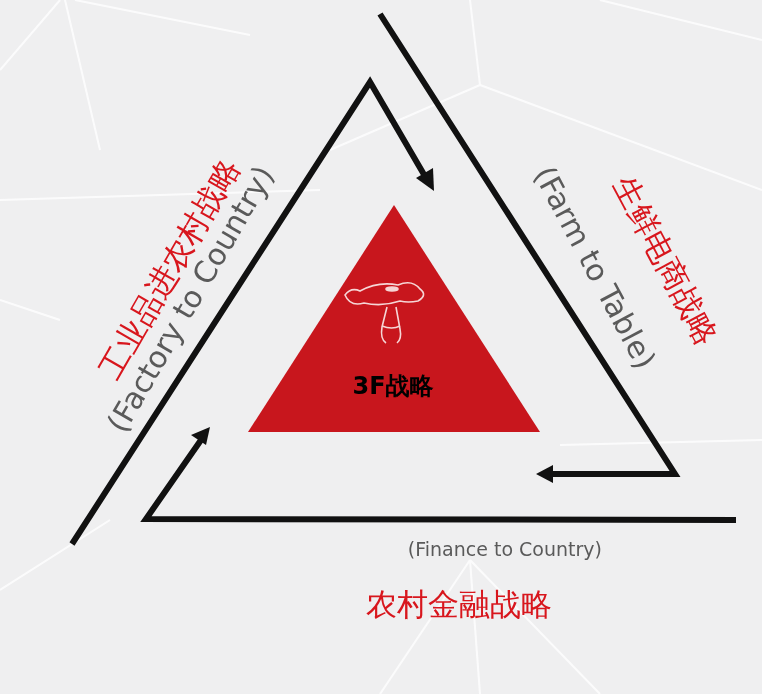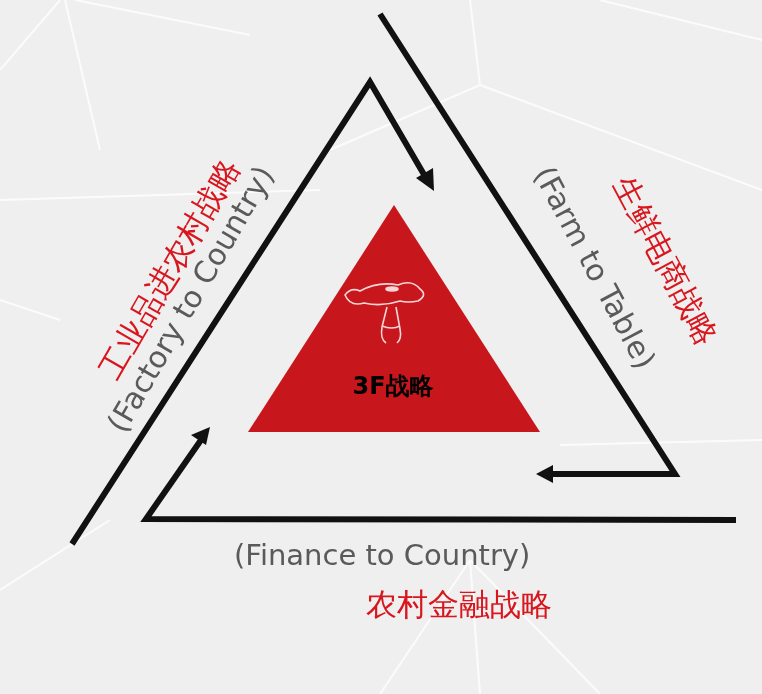--- a/index.html
+++ b/index.html
@@ -58,14 +58,14 @@
 </svg>
 
 <div class="center">3F战略</div>
 
 <div class="lbl en" style="left:40px; top:282px; width:300px; text-align:center; transform:rotate(-60deg);">(Factory to Country)</div>
 <div class="lbl cn" style="left:20px; top:248px; width:300px; text-align:center; transform:rotate(-60deg);">工业品进农村战略</div>
 
 <div class="lbl en" style="left:470px; top:250px; width:250px; text-align:center; transform:rotate(62deg);">(Farm to Table)</div>
 <div class="lbl cn" style="left:545px; top:240px; width:240px; text-align:center; transform:rotate(62deg);">生鲜电商战略</div>
 
-<div class="lbl en" style="left:234px; top:538px; width:380px; text-align:left; font-size:29px;">(Finance to Country)</div>
+<div class="lbl en" style="left:222px; top:538px; width:380px; text-align:right; font-size:19px;">(Finance to Country)</div>
 <div class="lbl cn" style="left:252px; top:584px; width:300px; text-align:right;">农村金融战略</div>
 
 </body></html>

